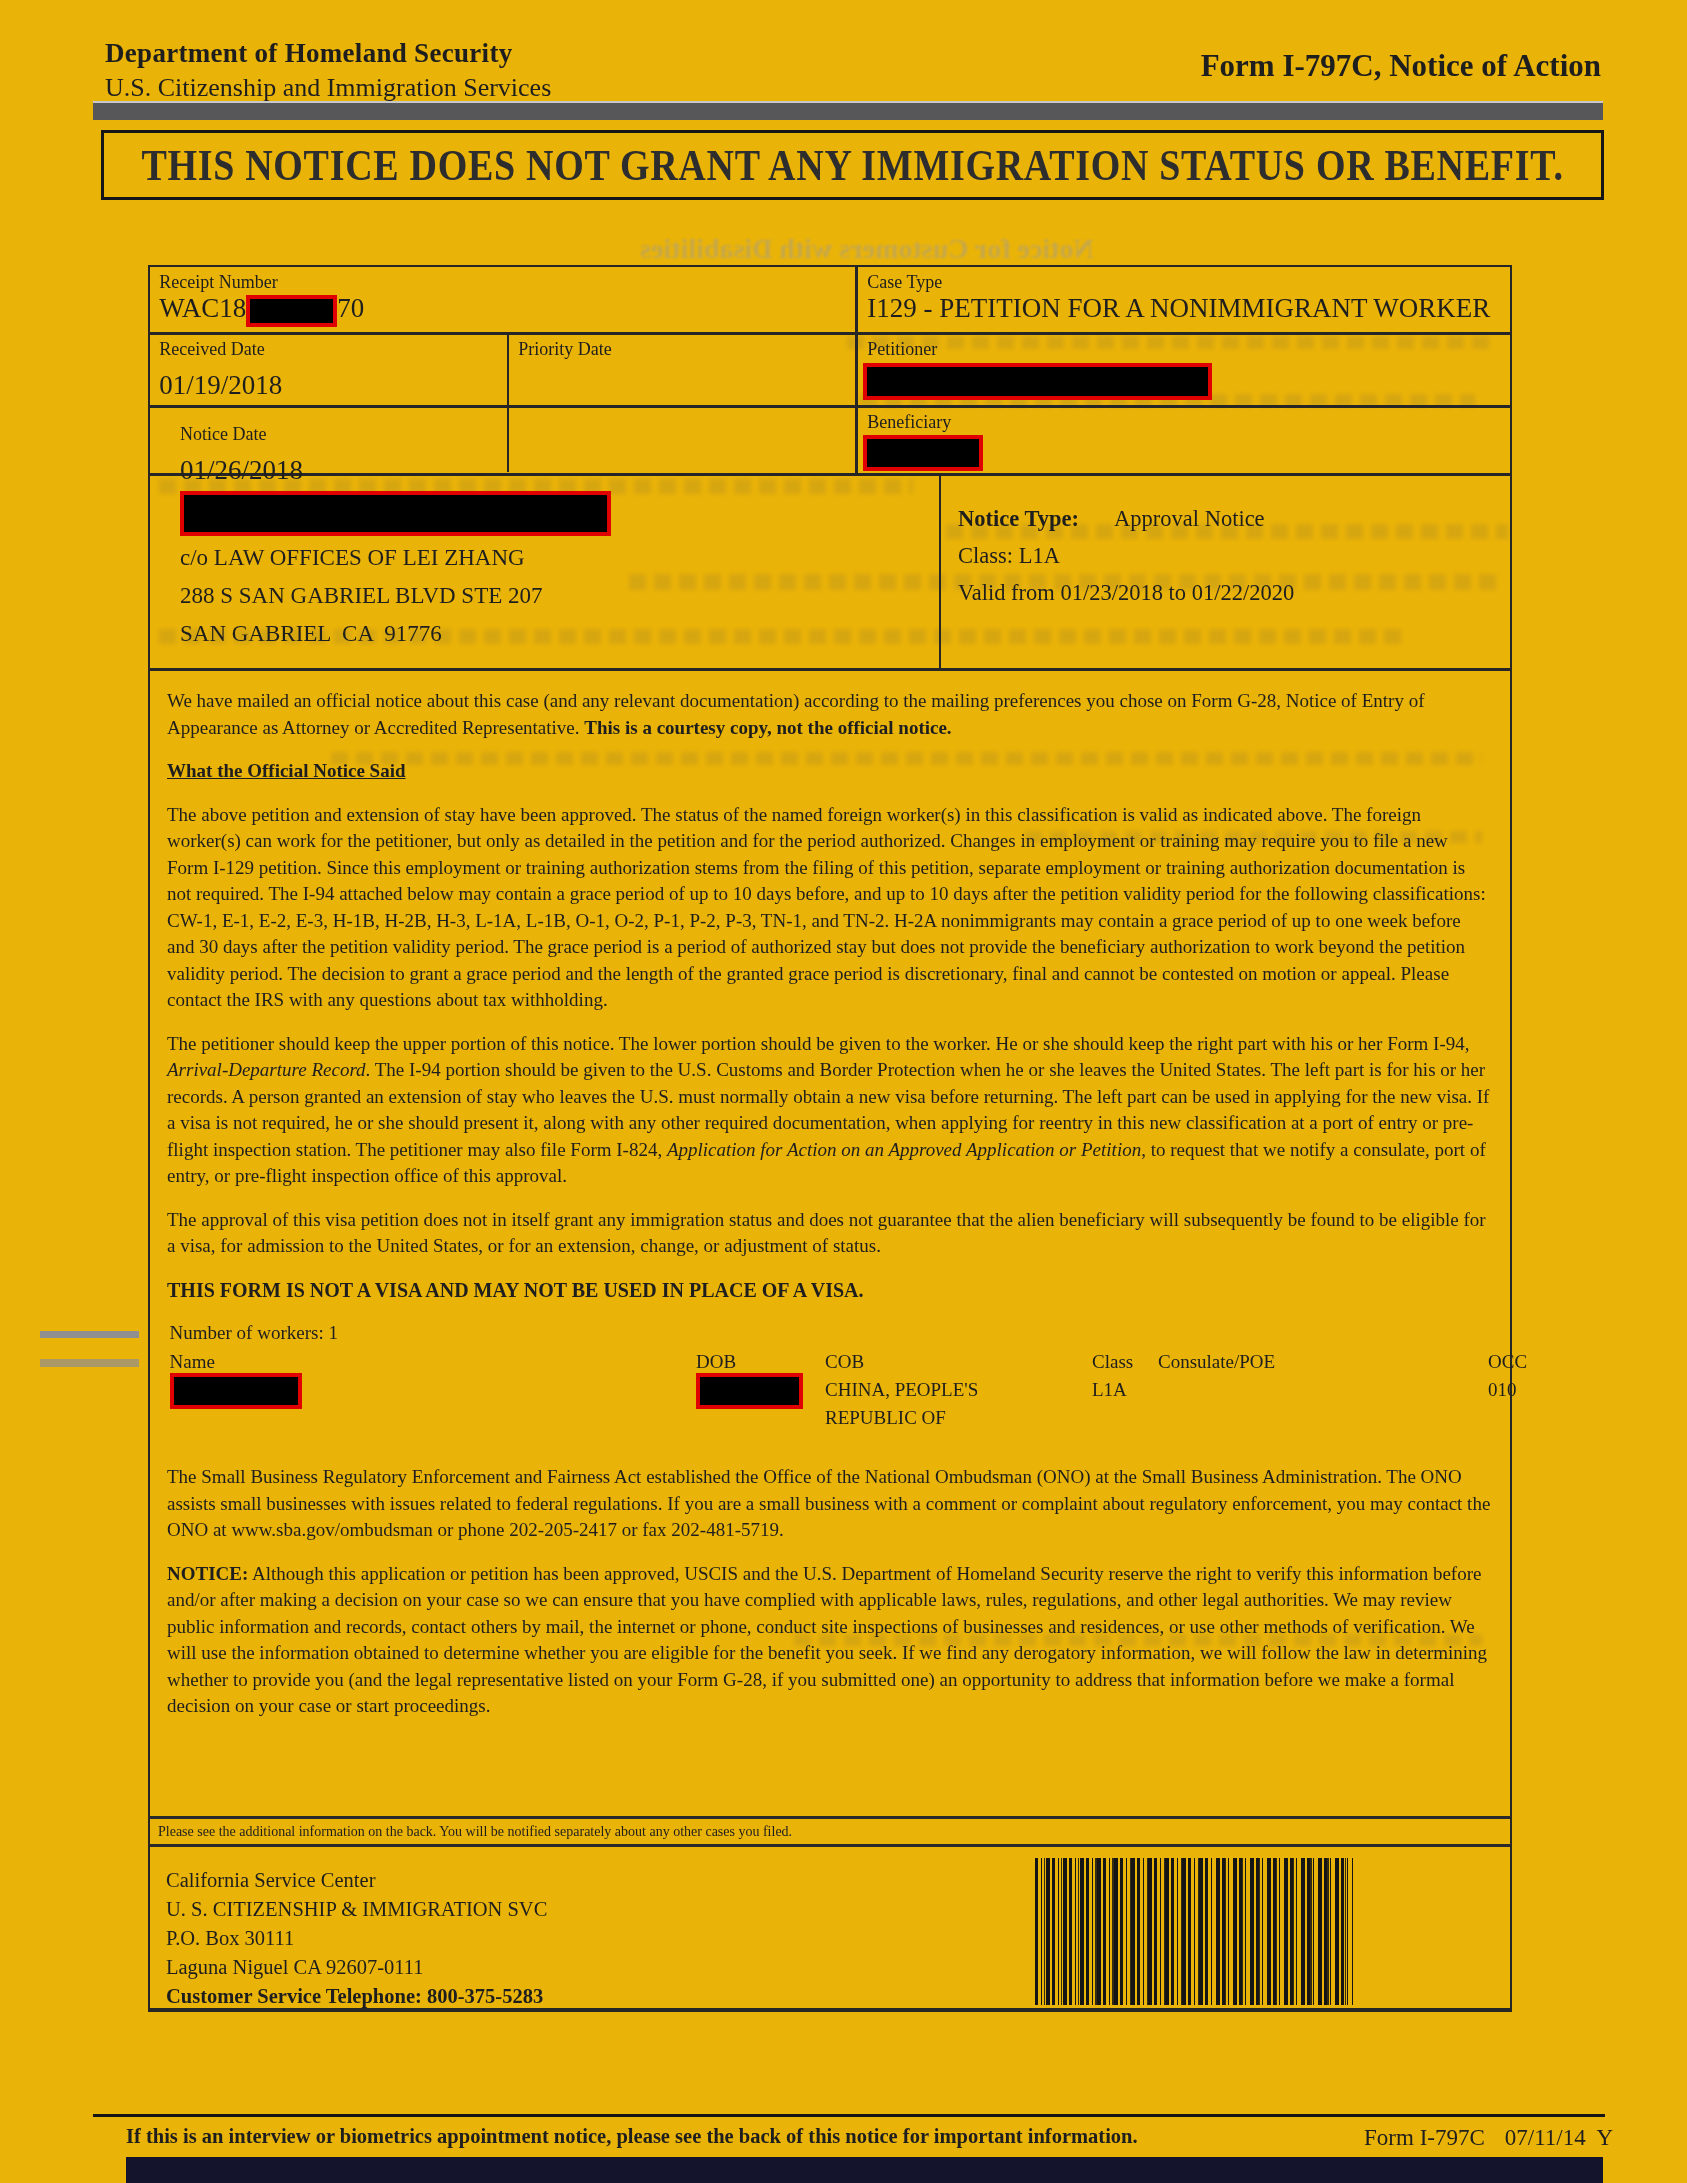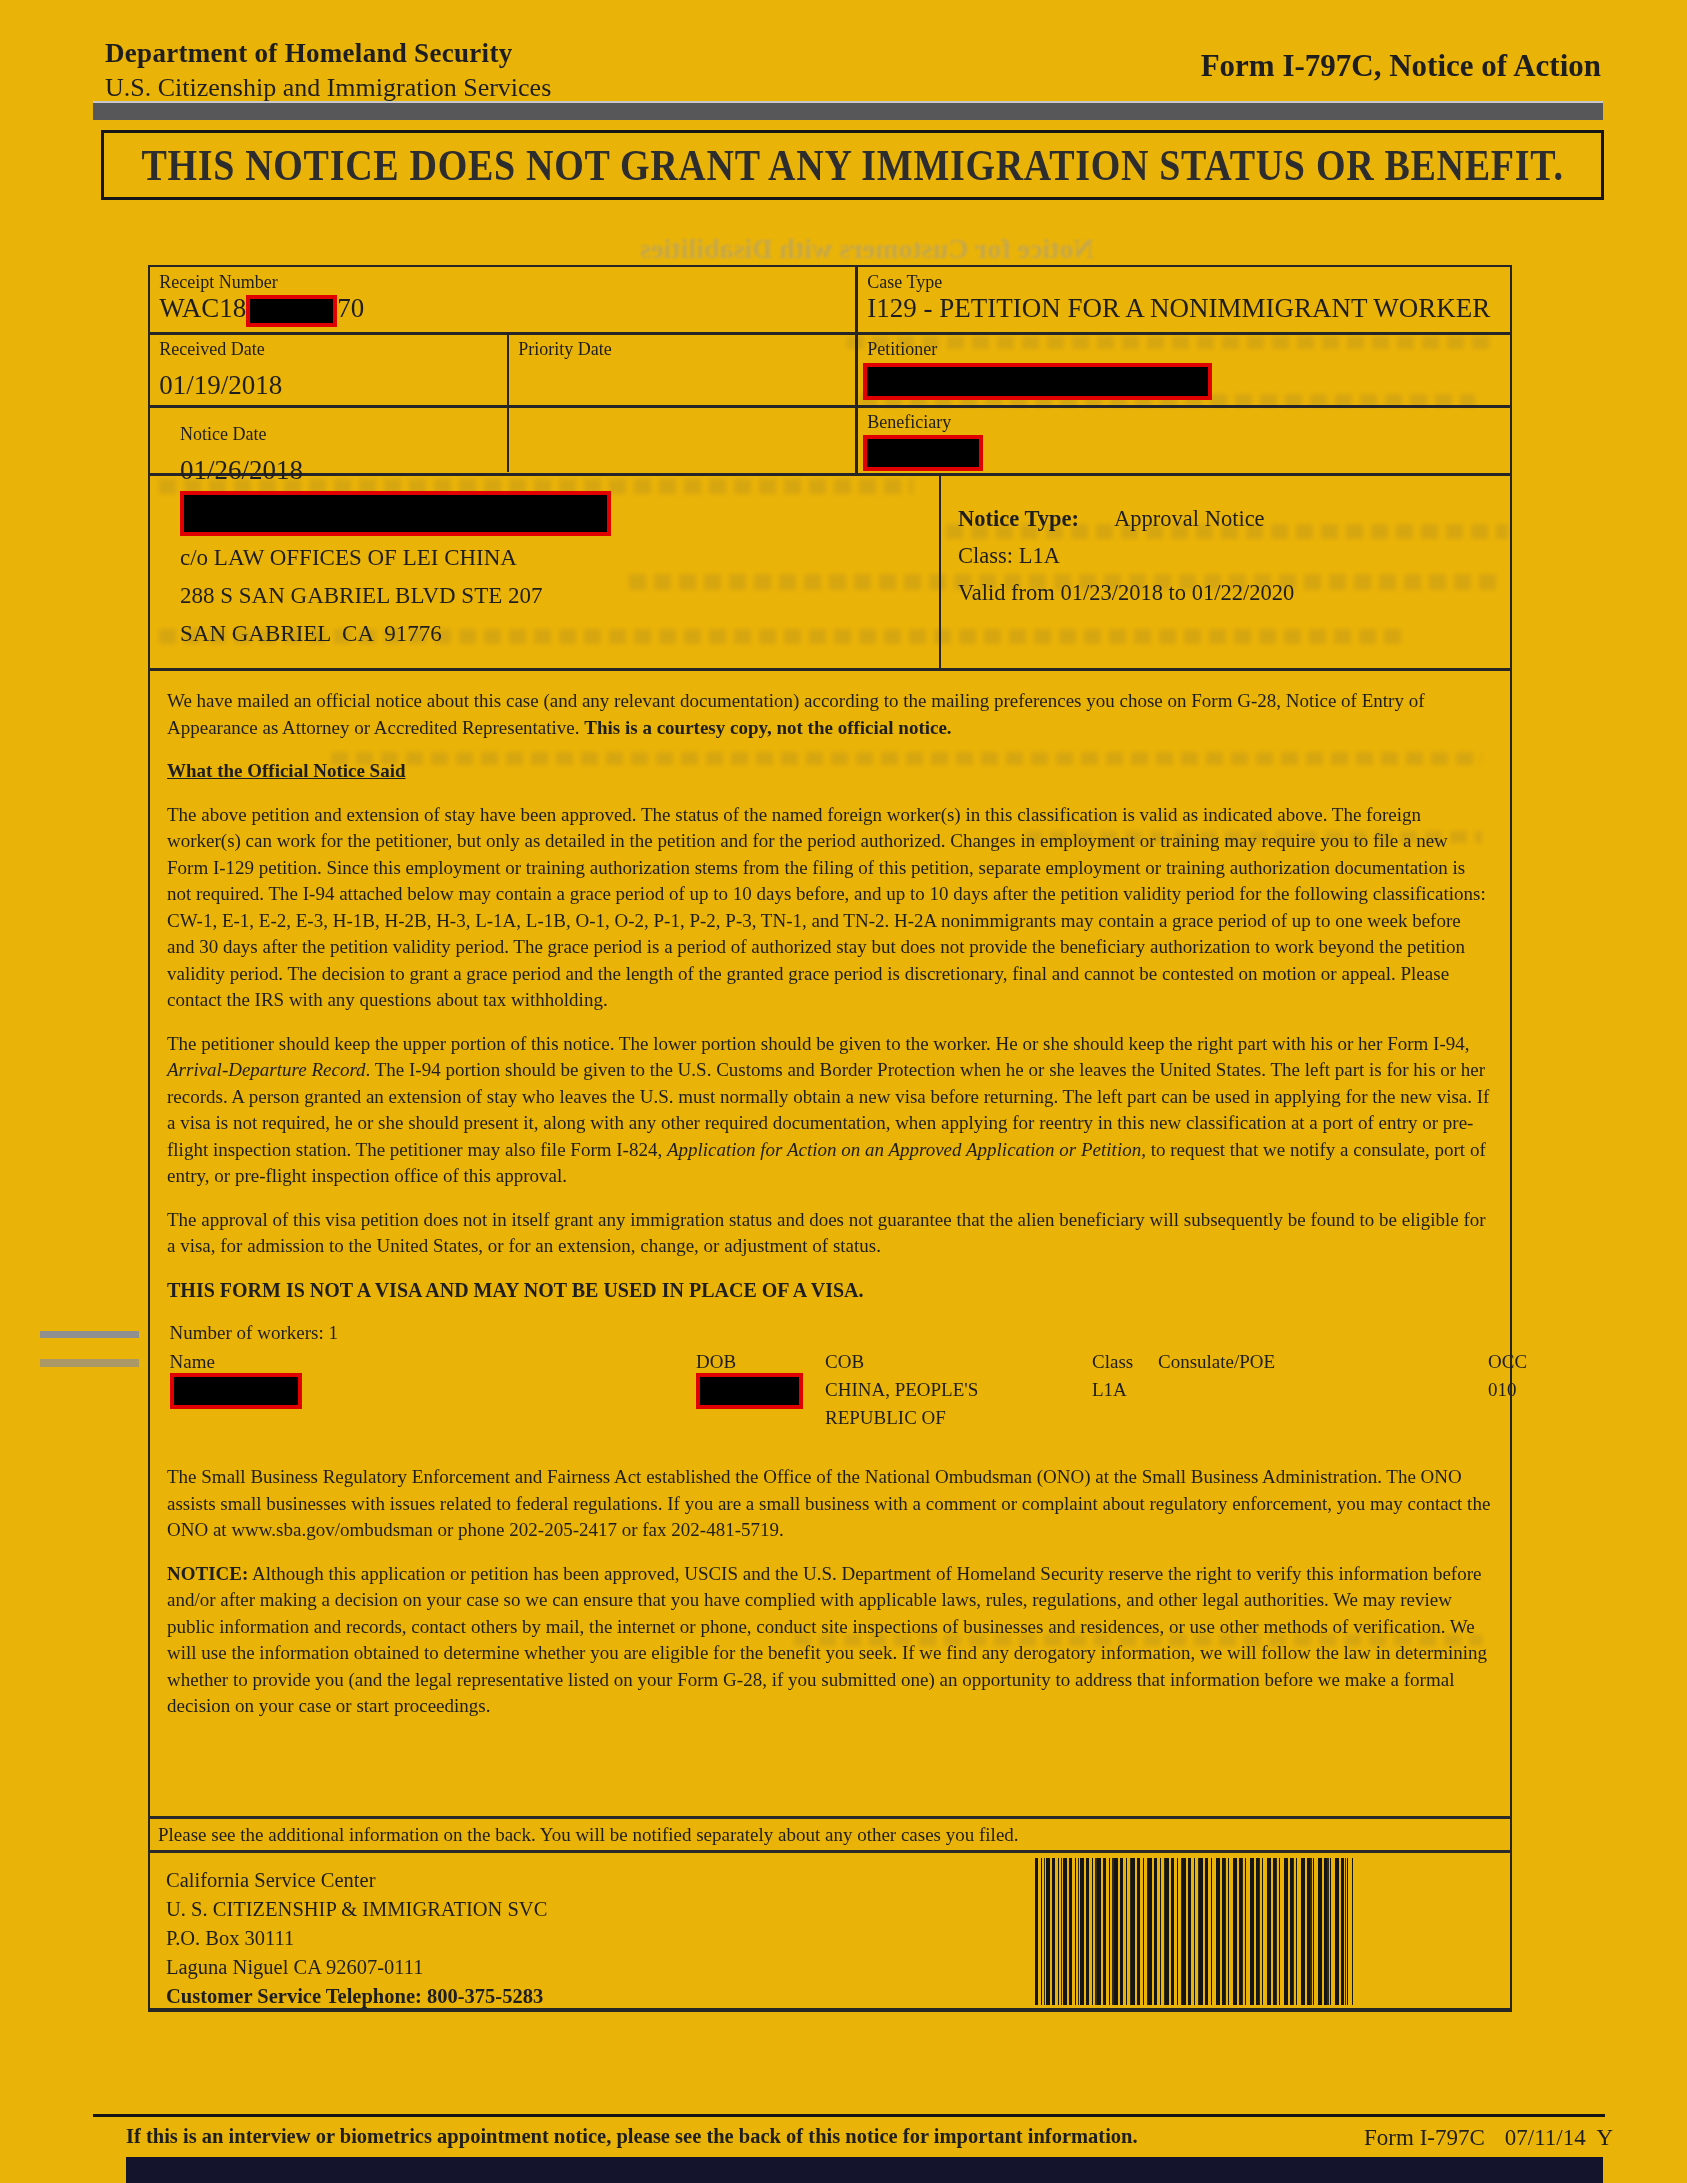--- a/index.html
+++ b/index.html
@@ -74,21 +74,21 @@
   .w-val{position:absolute;top:57px;font-size:19px;}
   .w-name{left:2.6px;} .w-dob{left:529px;} .w-cob{left:658px;}
   .w-class{left:925px;} .w-consulate{left:991px;} .w-occ{left:1321px;}
   .w-cob2{position:absolute;left:658px;top:85px;font-size:19px;}
   .w-redact-name{position:absolute;left:2.6px;top:53px;width:132px;height:36px;}
   .w-redact-dob{position:absolute;left:529px;top:53px;width:107px;height:36px;}
   
   .back-strip{
     position:absolute;left:0;top:1549px;width:100%;box-sizing:border-box;
     border-top:3.3px solid #2a2a2a;border-bottom:3.3px solid #2a2a2a;
-    padding:4.6px 8px;font-size:19px;
+    padding:4.6px 8px;font-size:14px;
   }
   .sc{position:absolute;left:0;top:1587px;width:100%;height:157px;}
   .sc-lines{position:absolute;left:16px;top:12px;font-size:20.5px;line-height:29px;}
   .sc-phone{position:absolute;left:16px;top:131px;font-size:20.5px;font-weight:700;}
   .barcode{
     position:absolute;left:885px;top:4px;width:318px;height:147px;
     background:
       repeating-linear-gradient(90deg,#151515 0 2.6px,transparent 2.6px 6px,#151515 6px 7.3px,transparent 7.3px 11.2px,#151515 11.2px 15px,transparent 15px 17px),
       repeating-linear-gradient(90deg,rgba(20,20,20,.85) 0 1.3px,transparent 1.3px 8.6px);
   }
@@ -177,21 +177,21 @@
         <span class="redact" style="position:absolute;left:5.3px;top:28px;width:120px;height:36px;"></span>
       </div>
     </div>
 
     <div class="addr-sec">
       <div class="addr-sec-vline"></div>
       <div class="addr-sec-bottom"></div>
 
       <span class="redact" style="position:absolute;left:30px;top:16px;width:431px;height:45px;"></span>
       <div class="addr-lines">
-        <div>c/o LAW OFFICES OF LEI CHINA</div>
+        <div>c/o LAW OFFICES OF LEI ZHANG</div>
         <div>288 S SAN GABRIEL BLVD STE 207</div>
         <div class="prewrap">SAN GABRIEL  CA  91776</div>
       </div>
 
       <div class="notice-info">
         <div>
           <span class="notice-type-label">Notice Type:</span>
           <span style="display:inline-block;width:25px;"></span>
           <span>Approval Notice</span>
         </div>

